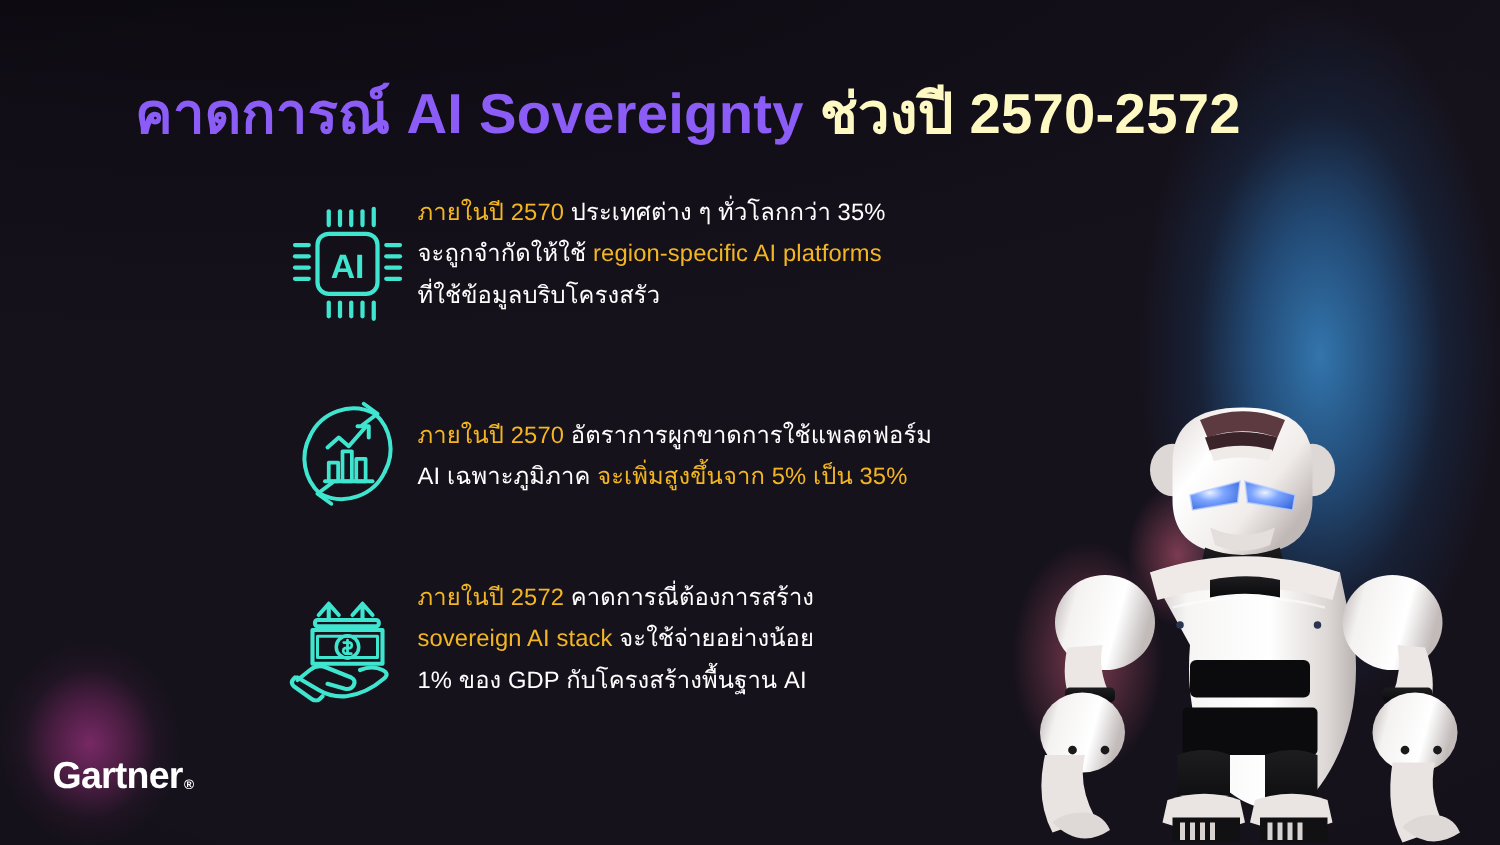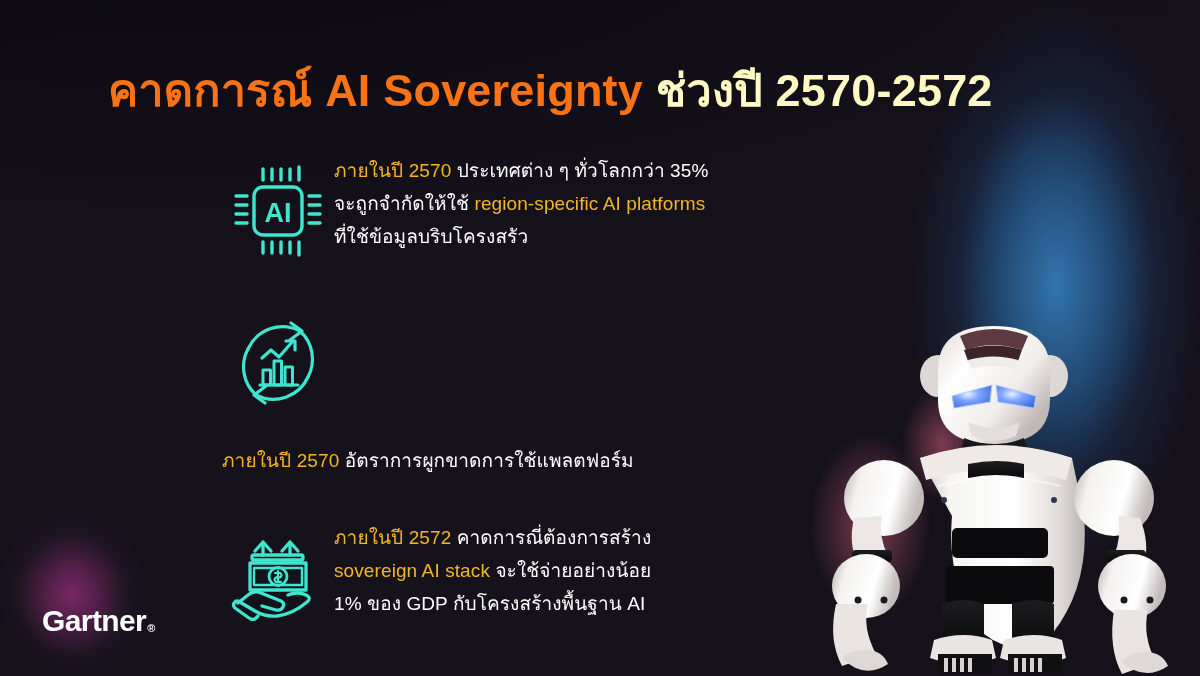--- a/index.html
+++ b/index.html
@@ -42,28 +42,28 @@
       radial-gradient(125% 105% at 50% 50%, rgba(0,0,0,0) 52%, rgba(0,0,0,.42) 100%);
   }
 
   
   .title{
     position:absolute; left:108px; top:66px;
     font-size:45px; font-weight:700;
     letter-spacing:.2px; white-space:nowrap;
     line-height:1.1;
   }
-  .t-teal{ color:#f97316; }
+  .t-teal{ color:#8b5cf6; }
   .t-gold{ color:#fef9c3; }
 
   
   .bullets{ position:absolute; left:222px; top:150px; width:720px; }
   .bullet{ position:relative; display:flex; align-items:flex-start; }
   .bullet.b1{ margin-bottom:38px; }
-  .bullet.b2{ margin-bottom:34px;flex-direction:column; }
+  .bullet.b2{ margin-bottom:34px; }
   .icon-wrap{
     flex:0 0 112px; width:112px;
     display:flex; align-items:center; justify-content:center;
   }
   .b1 .icon-wrap{ height:118px; padding-top:4px; }
   .b2 .icon-wrap{ height:112px; padding-top:2px; }
   .b3 .icon-wrap{ height:118px; padding-top:6px; }
   .icon-wrap svg{ display:block; }
 
   .btext{
@@ -276,20 +276,21 @@
           <path d="M30 70 h38" stroke-width="3.2"></path>
           <rect x="33" y="55" width="7.5" height="15" stroke-width="3"></rect>
           <rect x="44" y="46" width="7.5" height="24" stroke-width="3"></rect>
           <rect x="55" y="52" width="7.5" height="18" stroke-width="3"></rect>
           <path d="M32 43 l9 -8 l8 7 l14 -16"></path>
           <path d="M56 26 h9 v9"></path>
         </svg>
       </div>
       <div class="btext">
         <span class="ln"><span class="hl">ภายในปี 2570 </span><span>อัตราการผูกขาดการใช้แพลตฟอร์ม</span></span>
+        <span class="ln"><span>AI เฉพาะภูมิภาค </span><span class="hl">จะเพิ่มสูงขึ้นจาก 5% เป็น 35%</span></span>
       </div>
     </div>
 
     <div class="bullet b3">
       <div class="icon-wrap">
         <svg width="96" height="96" viewBox="0 0 96 96" fill="none" stroke="#3fe5cf" stroke-width="3.3" stroke-linecap="round" stroke-linejoin="round">
           <path d="M33 30 v-13 m0 0 l-8 9 m8 -9 l8 9"></path>
           <path d="M60 30 v-13 m0 0 l-8 9 m8 -9 l8 9"></path>
           <rect x="22" y="30" width="51" height="5" rx="2"></rect>
           <path d="M20 38 h56 v27 h-56 z"></path>

